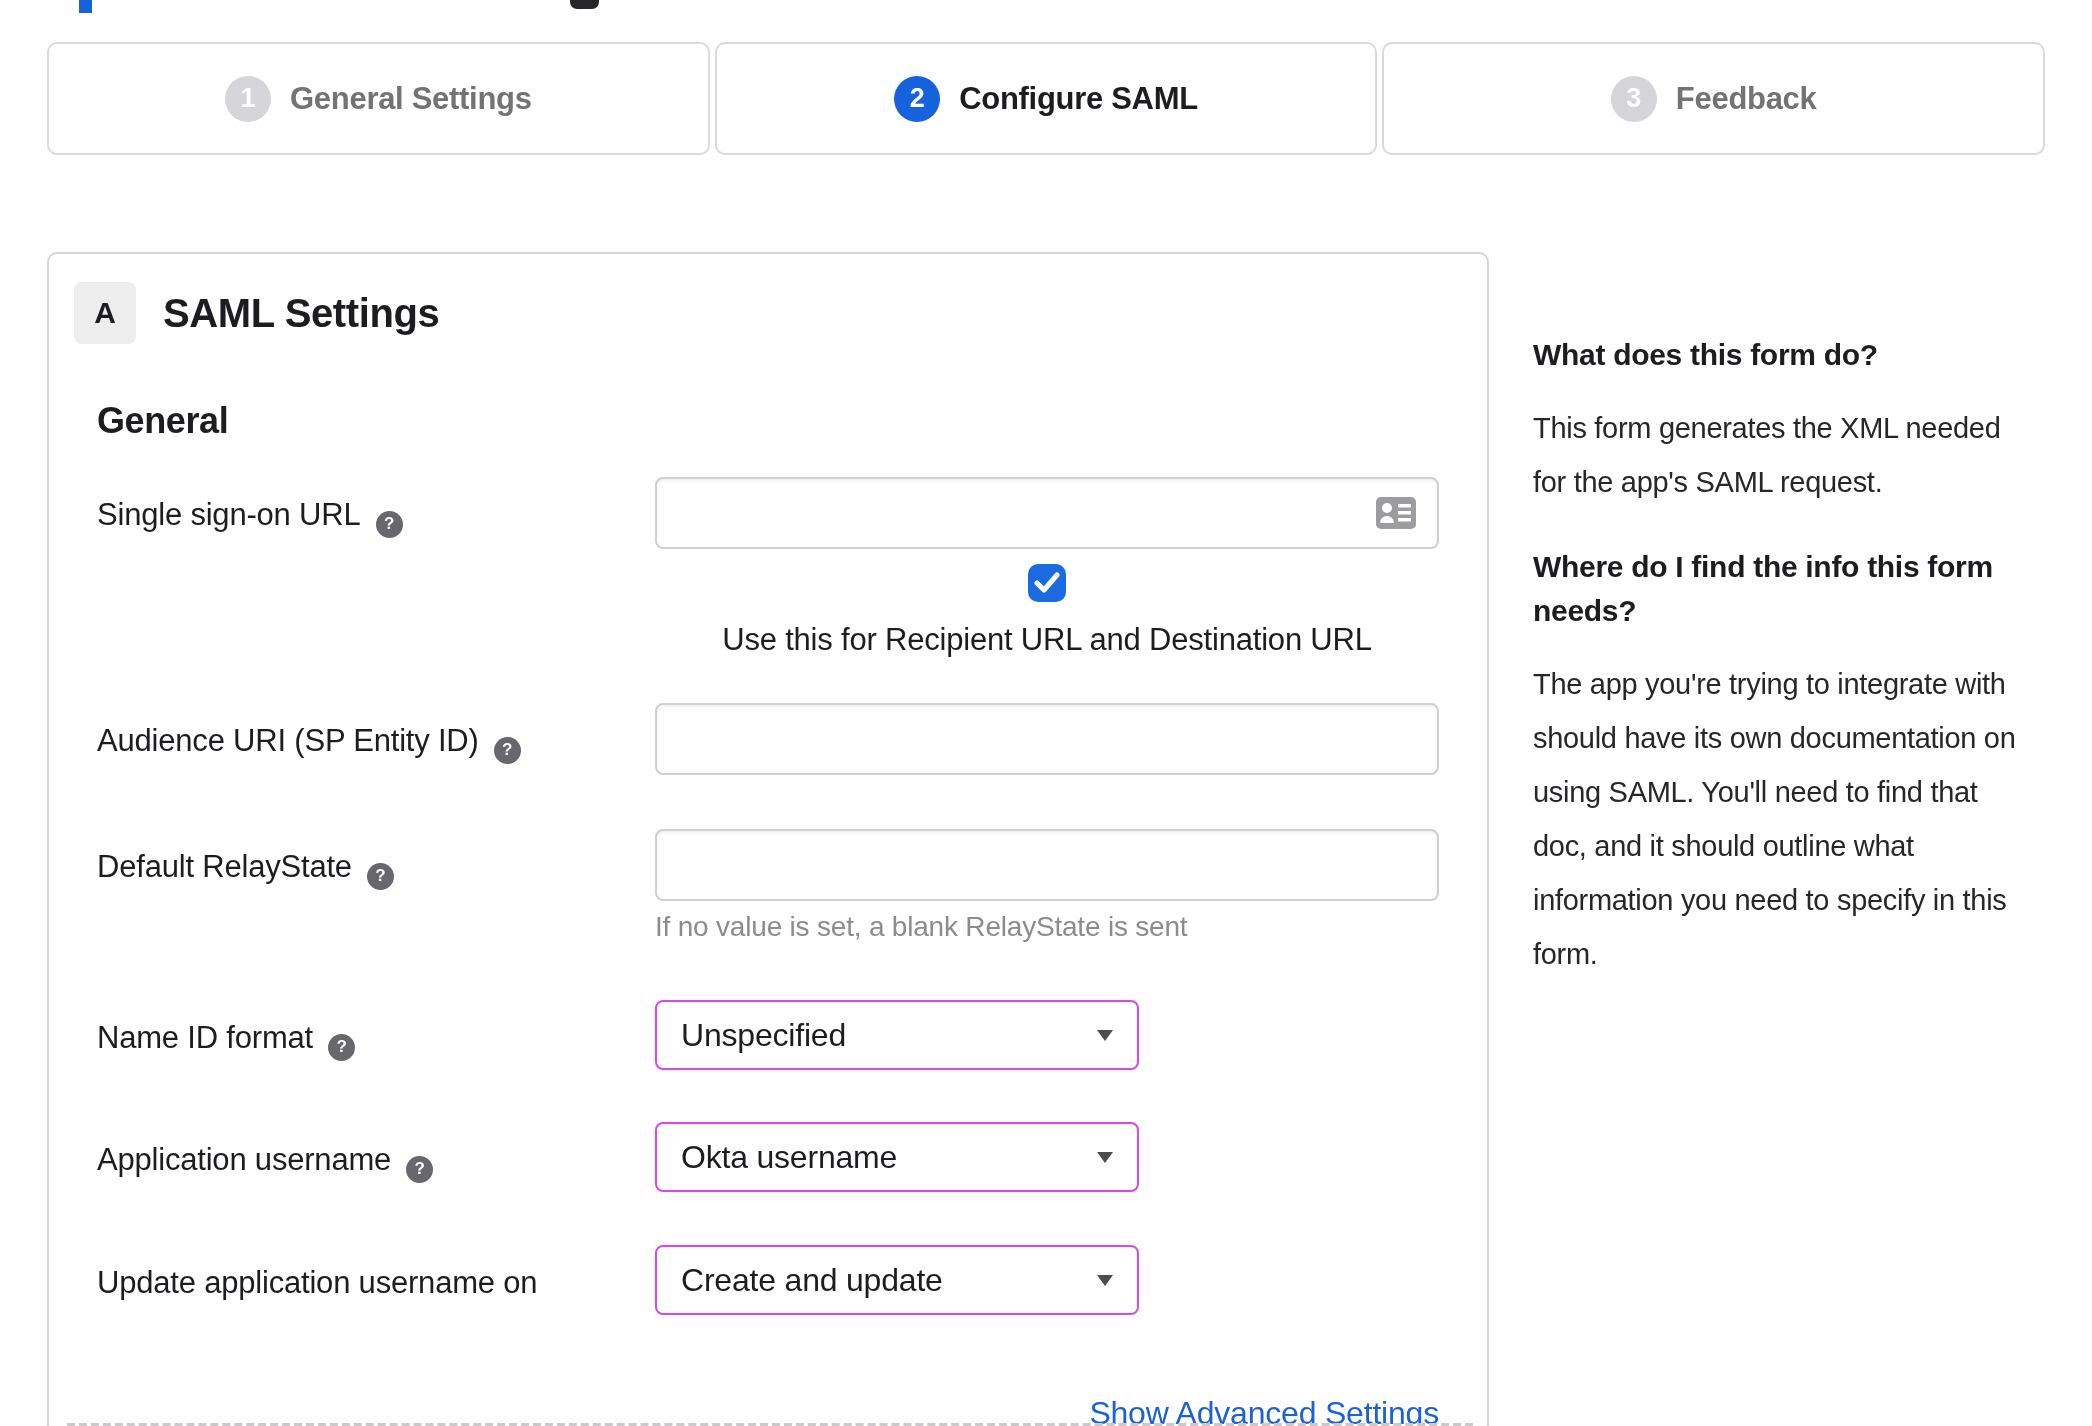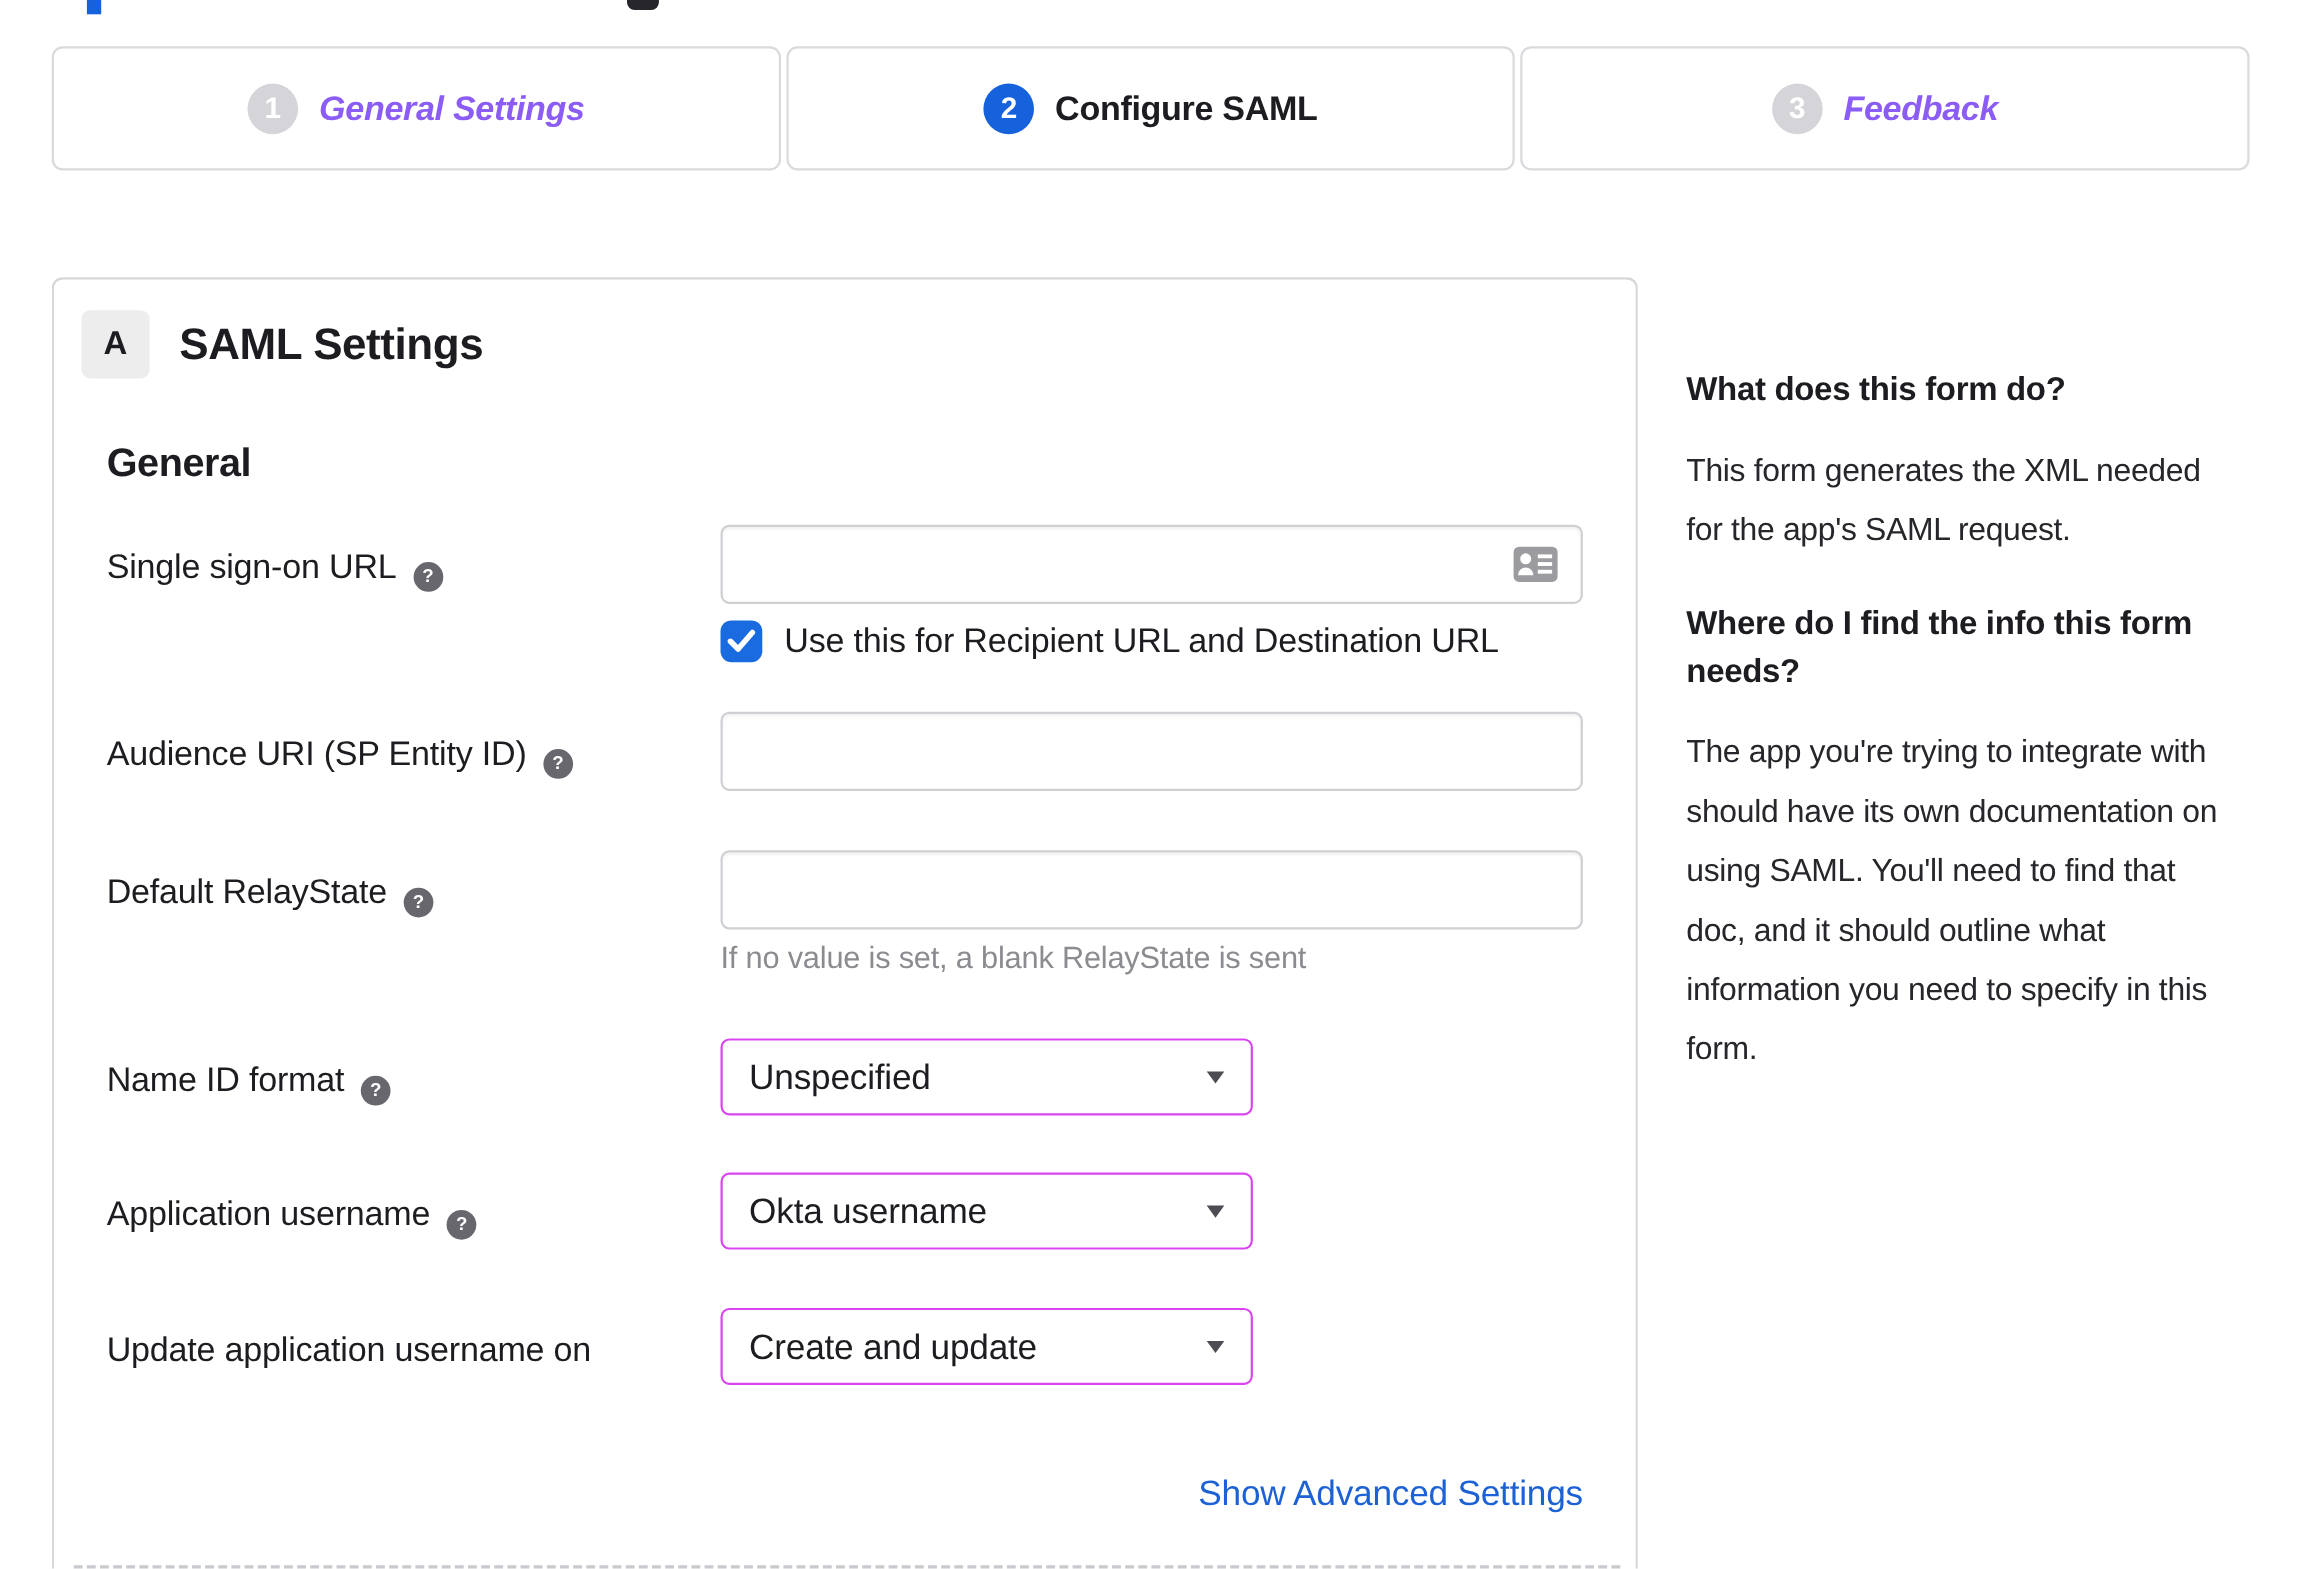--- a/index.html
+++ b/index.html
@@ -18,21 +18,21 @@
     flex:1;height:113px;background:#fff;border:2px solid #dadade;border-radius:10px;
     display:flex;align-items:center;justify-content:center;gap:19px;box-sizing:border-box;
   }
   .step-circle{
     width:46px;height:46px;border-radius:50%;display:flex;align-items:center;justify-content:center;
     color:#fff;font-weight:bold;font-size:27px;flex:0 0 auto;
   }
   .step-inactive .step-circle{background:#d5d5d9;}
   .step-active   .step-circle{background:#1662dd;}
   .step-label{font-size:31px;font-weight:bold;letter-spacing:-0.3px;}
-  .step-inactive .step-label{color:#8b5cf6;font-style:italic;}
+  .step-inactive .step-label{color:#737373;}
   .step-active   .step-label{color:#1d1d21;}
 
   
   .panel{
     position:absolute;left:47px;top:252px;width:1442px;height:1300px;box-sizing:border-box;
     background:#fff;border:2px solid #d6d6da;border-radius:10px 10px 0 0;border-bottom:none;
   }
   .section-head{display:flex;align-items:center;gap:27px;margin:28px 0 0 25px;}
   .section-badge{
     width:62px;height:62px;border-radius:8px;background:#ededee;color:#1d1d21;
@@ -53,21 +53,21 @@
     font-size:17px;font-weight:bold;margin-left:15px;vertical-align:-4px;
   }
   .field-col{flex:1;}
   .text-input{
     width:784px;height:72px;box-sizing:border-box;border:2px solid #cfcfd4;border-radius:8px;
     background:#fff;box-shadow:inset 0 2px 3px rgba(0,0,0,0.06);
     font-family:inherit;font-size:31px;color:#1d1d21;padding:0 70px 0 24px;outline:none;
   }
   .input-wrap{position:relative;width:784px;}
   .card-icon{position:absolute;right:22px;top:50%;transform:translateY(-50%);line-height:0;}
-  .check-row{display:flex;align-items:center;gap:20px;margin-top:15px;}
+  .check-row{display:flex;align-items:center;gap:20px;margin-top:15px;flex-direction:column;}
   .checkbox{
     width:38px;height:38px;border-radius:10px;background:#1a6be0;
     display:flex;align-items:center;justify-content:center;flex:0 0 auto;
   }
   .check-label{font-size:31px;color:#1d1d21;letter-spacing:-0.2px;}
   .helper-text{margin-top:10px;font-size:28px;color:#8b8b90;letter-spacing:-0.2px;}
   .select{
     width:484px;height:70px;box-sizing:border-box;border:2px solid #d946ef;border-radius:8px;
     background:#fff;display:flex;align-items:center;justify-content:space-between;
     padding:0 24px;cursor:pointer;

